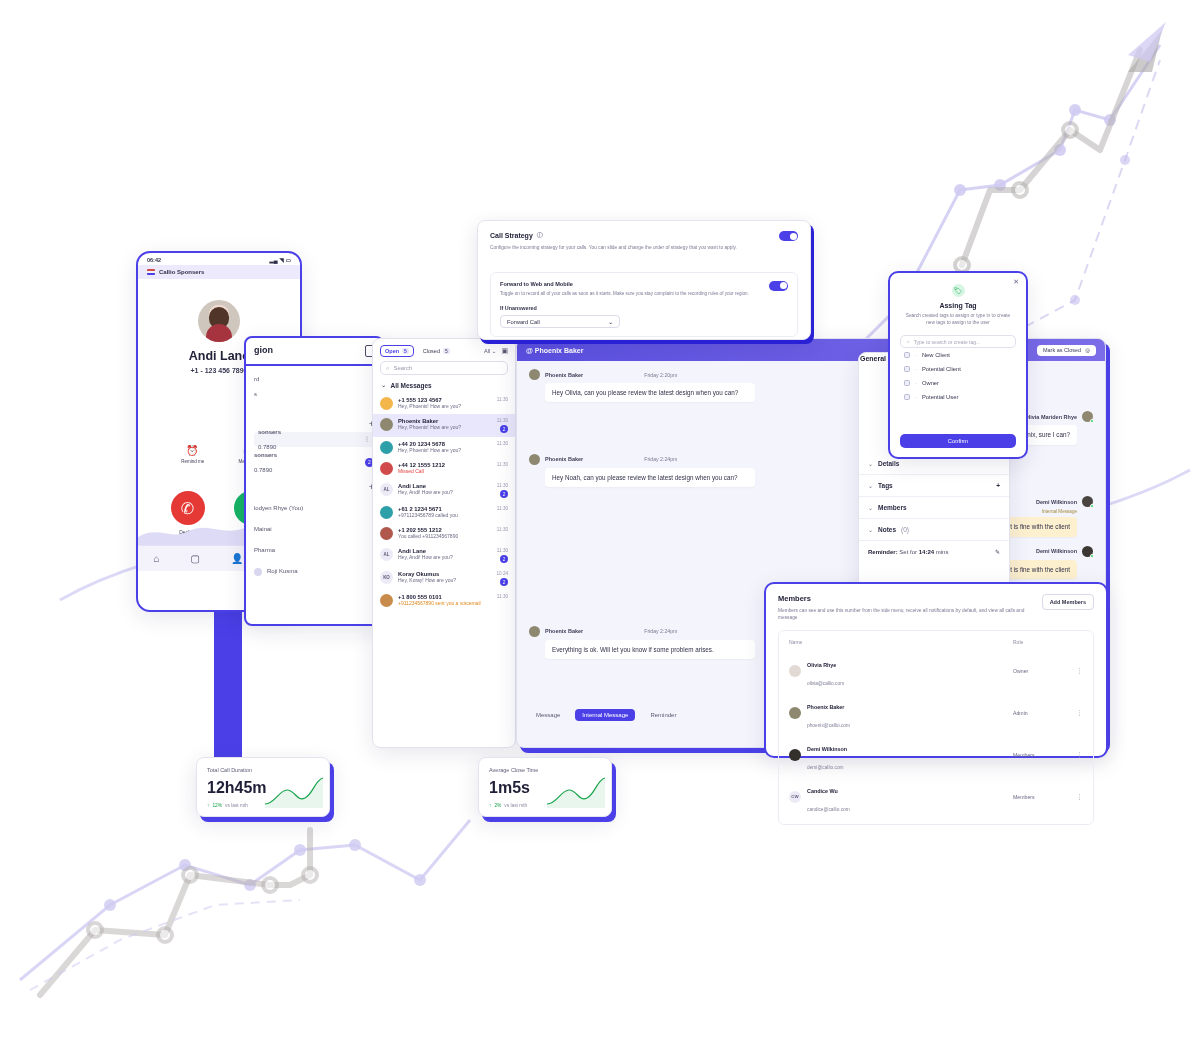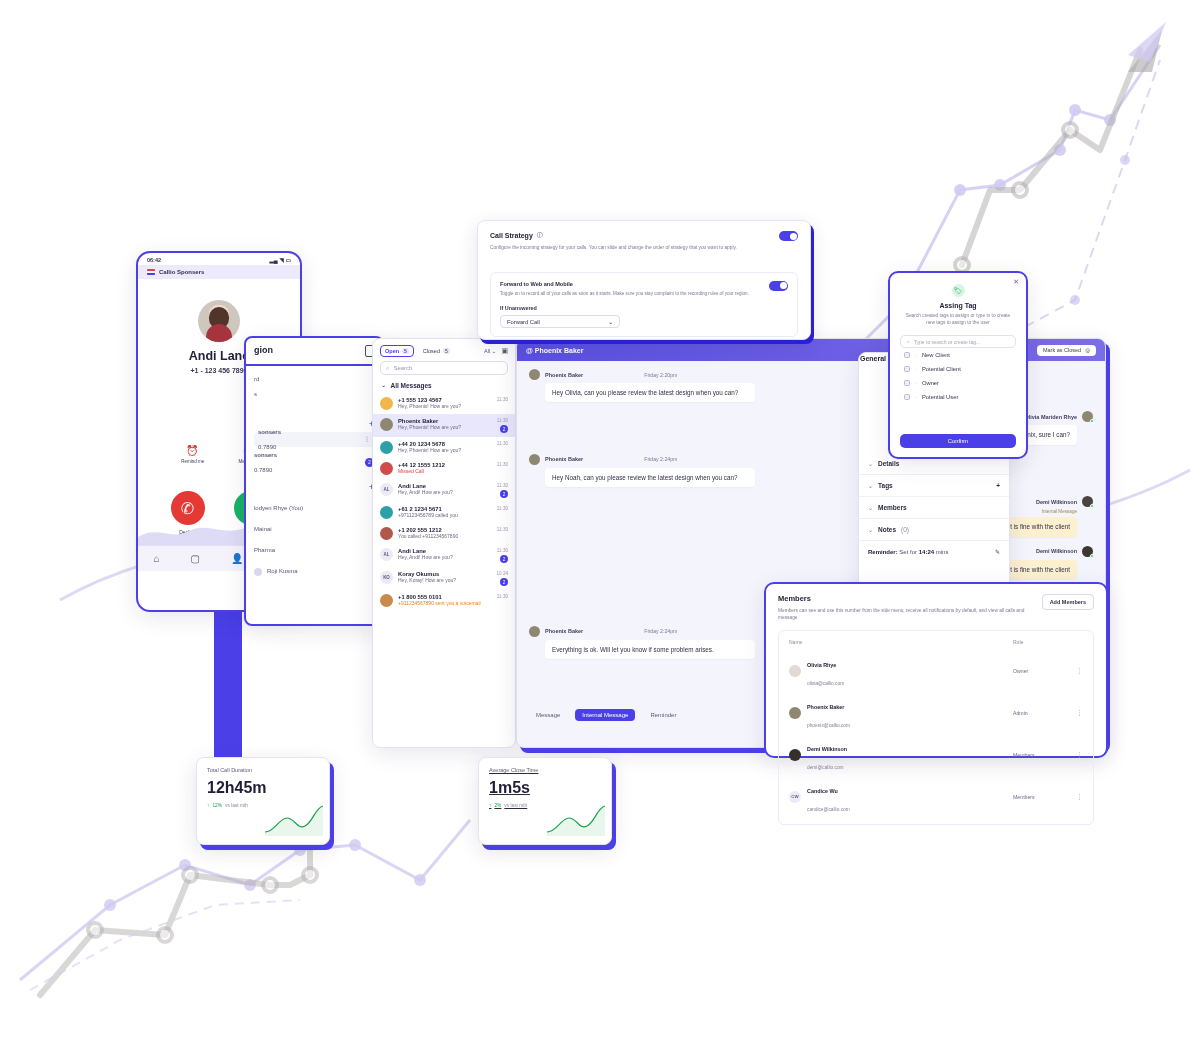--- a/index.html
+++ b/index.html
@@ -181,23 +181,23 @@
   .mtrow { display:flex; align-items:center; padding:3px 10px; }
   .mtrow .c1 { flex:1; display:flex; gap:6px; align-items:center;}
   .mtrow .c2 { width:60px; font-size:5.2px; color:#6a6a85;}
   .mtrow .c3 { width:10px; text-align:right; font-size:7px; color:#9a9ab0;}
   .av-m { width:12px; height:12px; border-radius:50%; background:#c9c5e0; font-size:4.4px;
       color:#5d5d7a; display:flex; align-items:center; justify-content:center; font-weight:700;}
   .mname2 { font-size:5.4px; font-weight:700; color:#23233b;}
   .mmail { font-size:4.8px; color:#818199;}
 
   
-  .stat { top:757px; width:134px; height:88px; border-radius:8px; background:#fff;
+  .stat { top:757px; width:134px; height:60px; border-radius:8px; background:#fff;
       border:1px solid #e4e4f1; }
-  .s1 { left:196px; } .s2 { left:338px; } .s3 { left:478px;text-decoration:underline; }
+  .s1 { left:196px; } .s2 { left:338px; } .s3 { left:478px; }
   .stat .lbl { font-size:5.5px; color:#5d5d78; padding:9px 10px 0;}
   .stat .val { font-size:16px; font-weight:700; color:#1f1f38; padding:6px 10px 0;}
   .stat .chg { font-size:4.8px; padding:6px 10px 0; display:flex; gap:3px; align-items:center;}
   .up { color:#16a34a; } .down { color:#e04545; }
   .chg .muted { color:#8a8aa2; }
   .spark { position:absolute; right:6px; bottom:8px; }
 </style>
 </head>
 <body>
 

